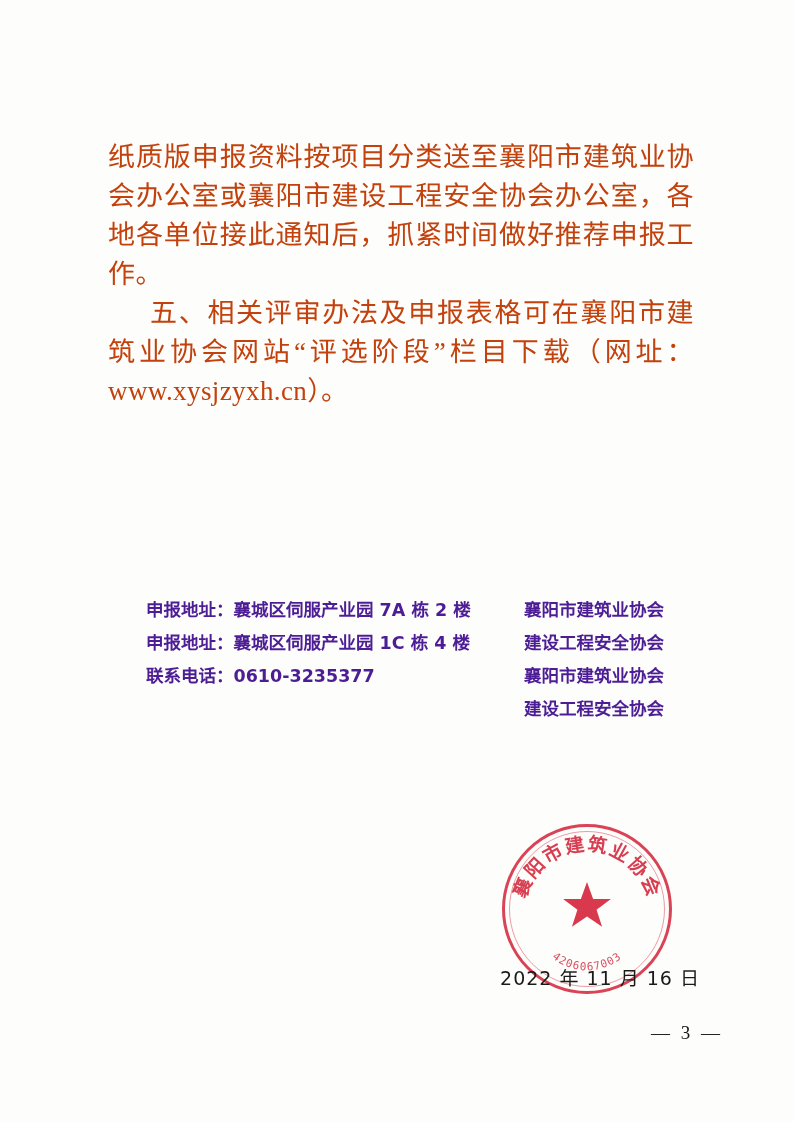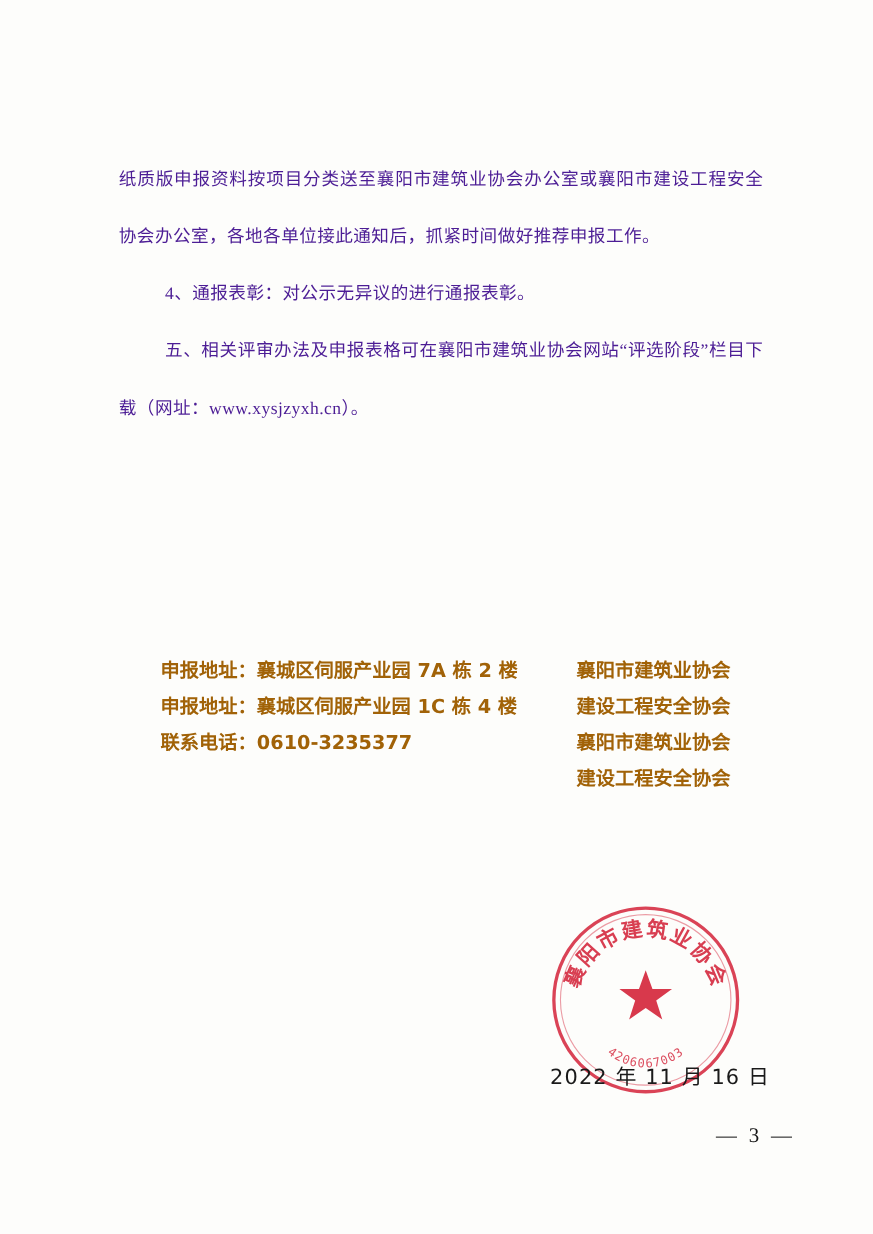--- a/index.html
+++ b/index.html
@@ -23,46 +23,46 @@
   }
 
   .content {
     position: absolute;
     left: 108px;
     top: 138px;
     width: 586px;
   }
 
   .para {
-    font-size: 16px;
-    line-height: 52px;
+    font-size: 27px;
+    line-height: 39px;
     letter-spacing: 0.4px;
     text-align: justify;
     text-justify: inter-ideograph;
     margin: 0 0 0 0;
-    color: #4c1d95;
+    color: #c2410c;
   }
 
   .para.indent {
     text-indent: 42px;
   }
 
   .contact-block {
     position: absolute;
     left: 146px;
     top: 594px;
     width: 556px;
   }
 
   .contact-line {
     font-family: "DejaVu Sans", "Liberation Sans", sans-serif;
     font-size: 17.5px;
     font-weight: 700;
     line-height: 33px;
-    color: #a16207;
+    color: #4c1d95;
     display: flex;
     white-space: nowrap;
   }
   .contact-line .lbl {
     display: inline-block;
   }
   .contact-line .org {
     position: absolute;
     left: 378px;
   }
@@ -152,21 +152,20 @@
     padding-left: 580px;
   }
 </style>
 </head>
 <body>
 
 <div class="page">
 
   <div class="content">
     <p class="para">纸质版申报资料按项目分类送至襄阳市建筑业协会办公室或襄阳市建设工程安全协会办公室，各地各单位接此通知后，抓紧时间做好推荐申报工作。</p>
-    <p class="para indent">4、通报表彰：对公示无异议的进行通报表彰。</p>
     <p class="para indent">五、相关评审办法及申报表格可在襄阳市建筑业协会网站“评选阶段”栏目下载（网址：www.xysjzyxh.cn）。</p>
   </div>
 
   <div class="contact-block">
     <div class="contact-line row1">
       <div class="rel">
         <span class="lbl">申报地址：襄城区伺服产业园 7A 栋 2 楼</span>
         <span class="org">襄阳市建筑业协会</span>
       </div>
     </div>

